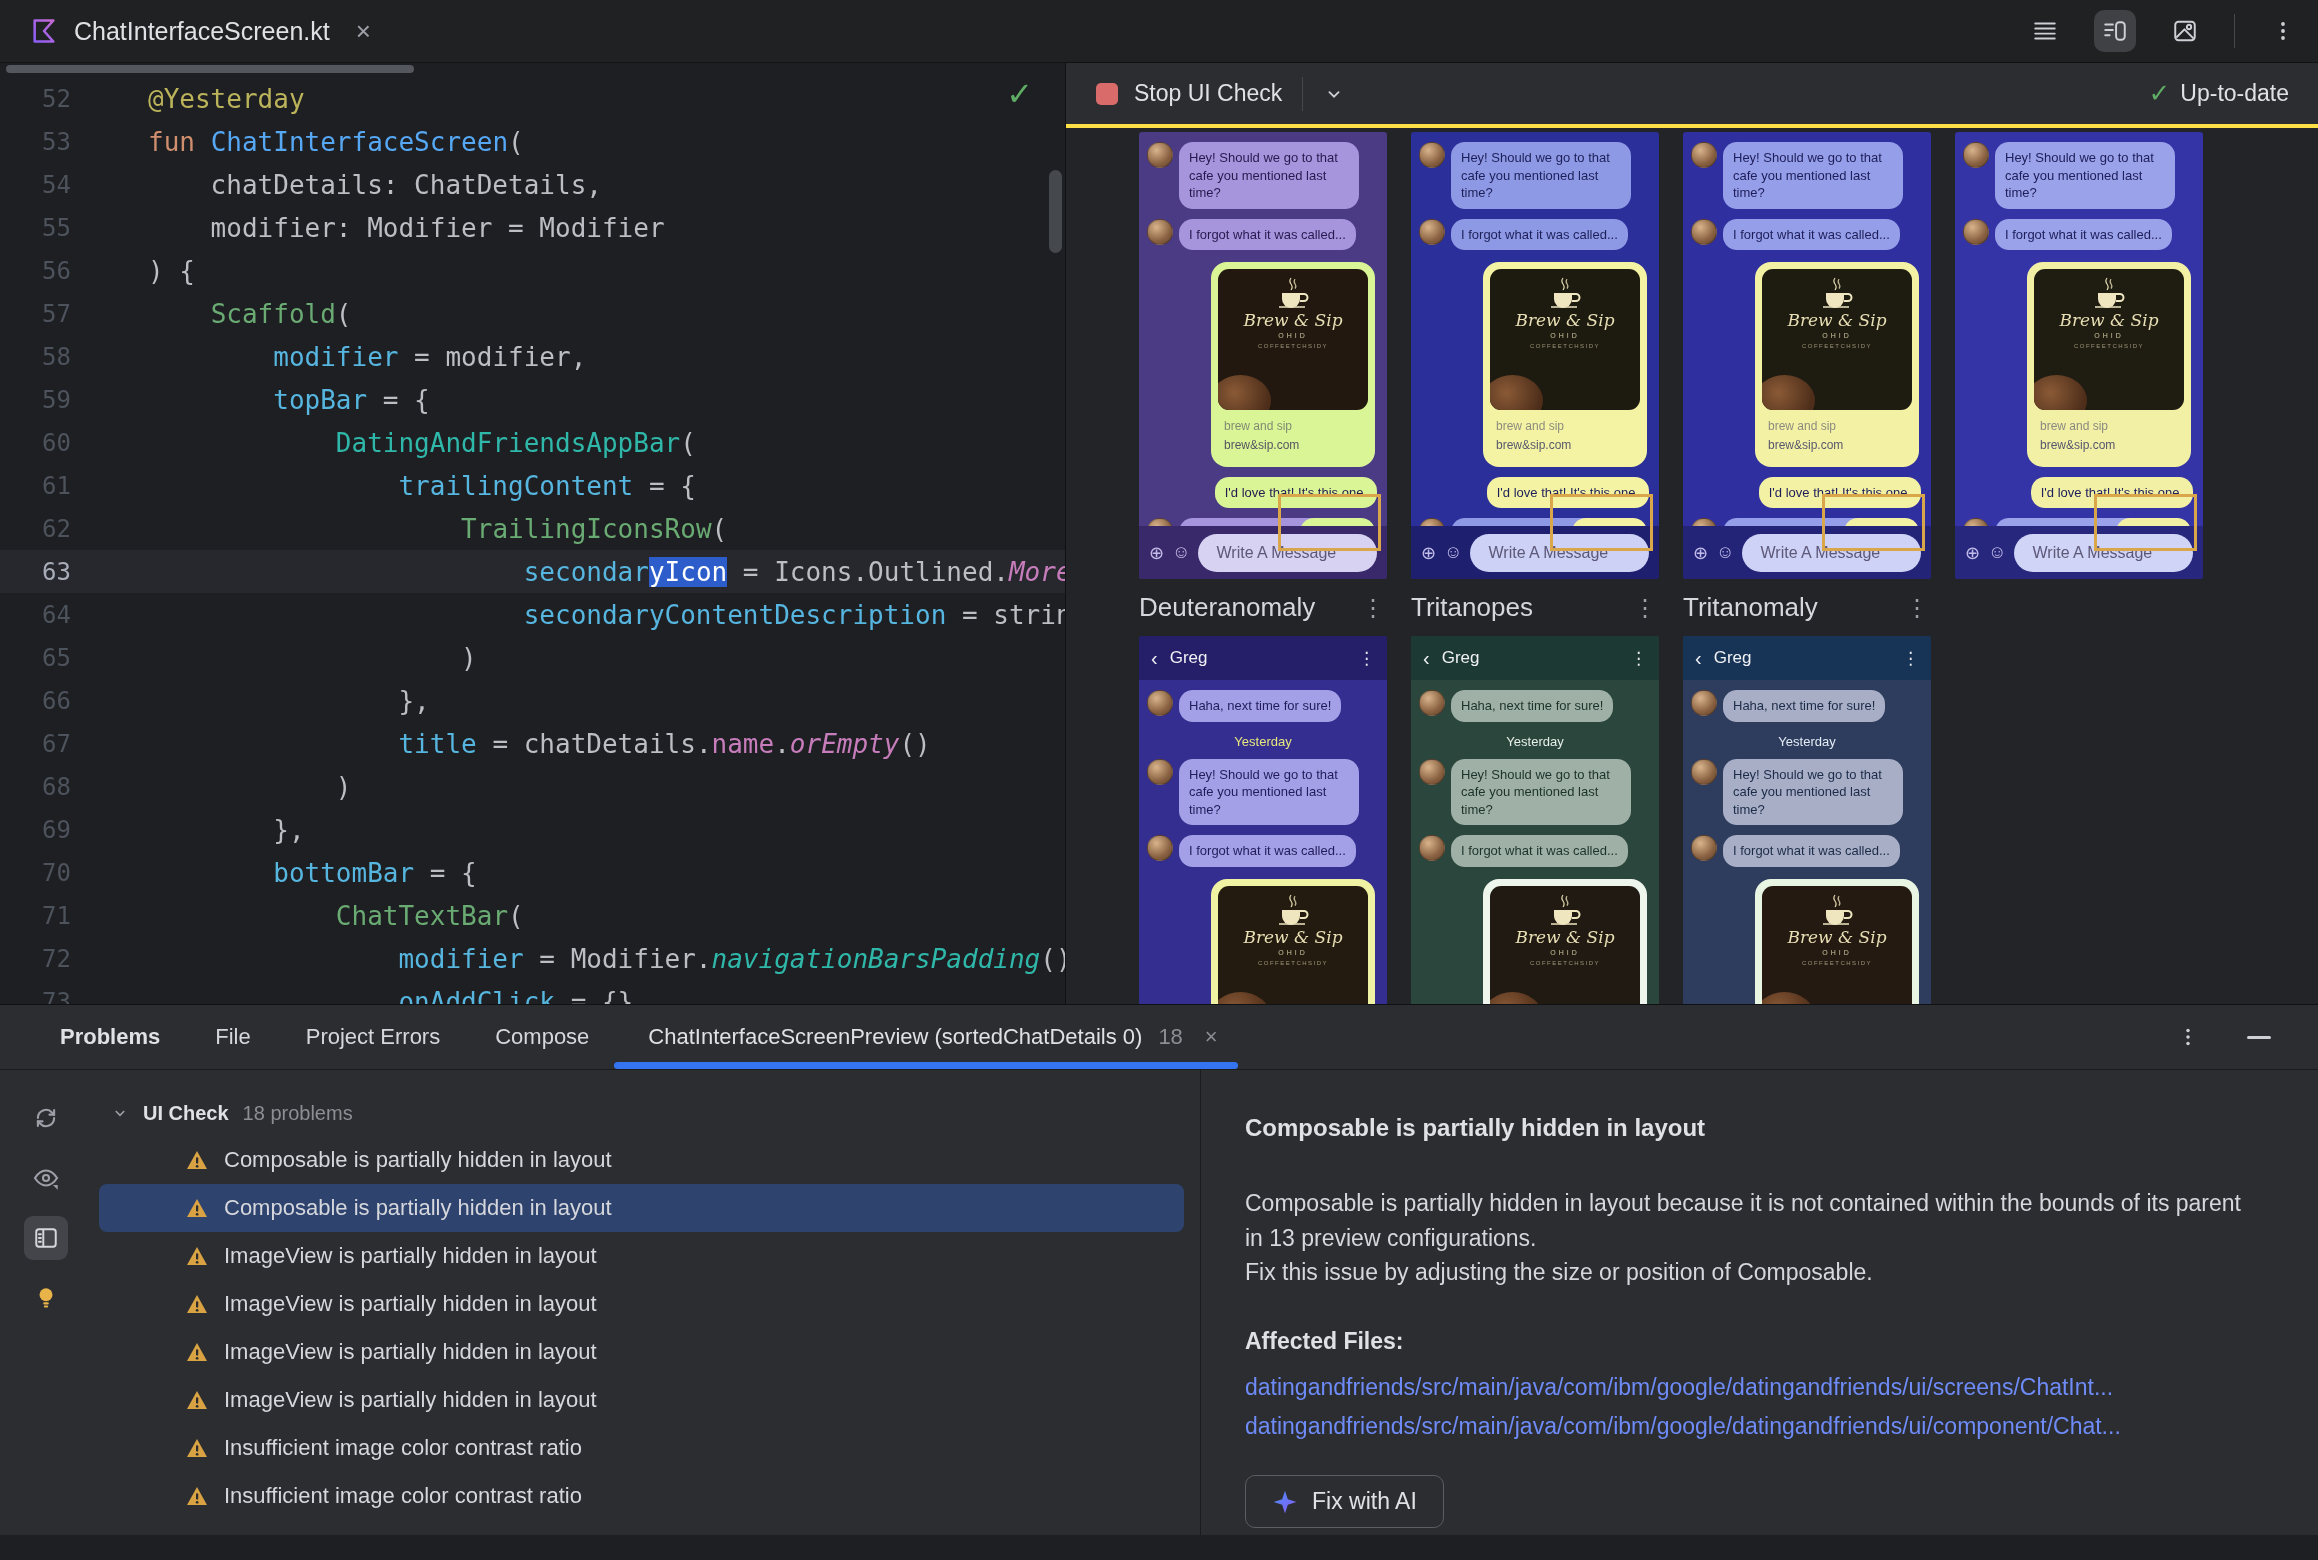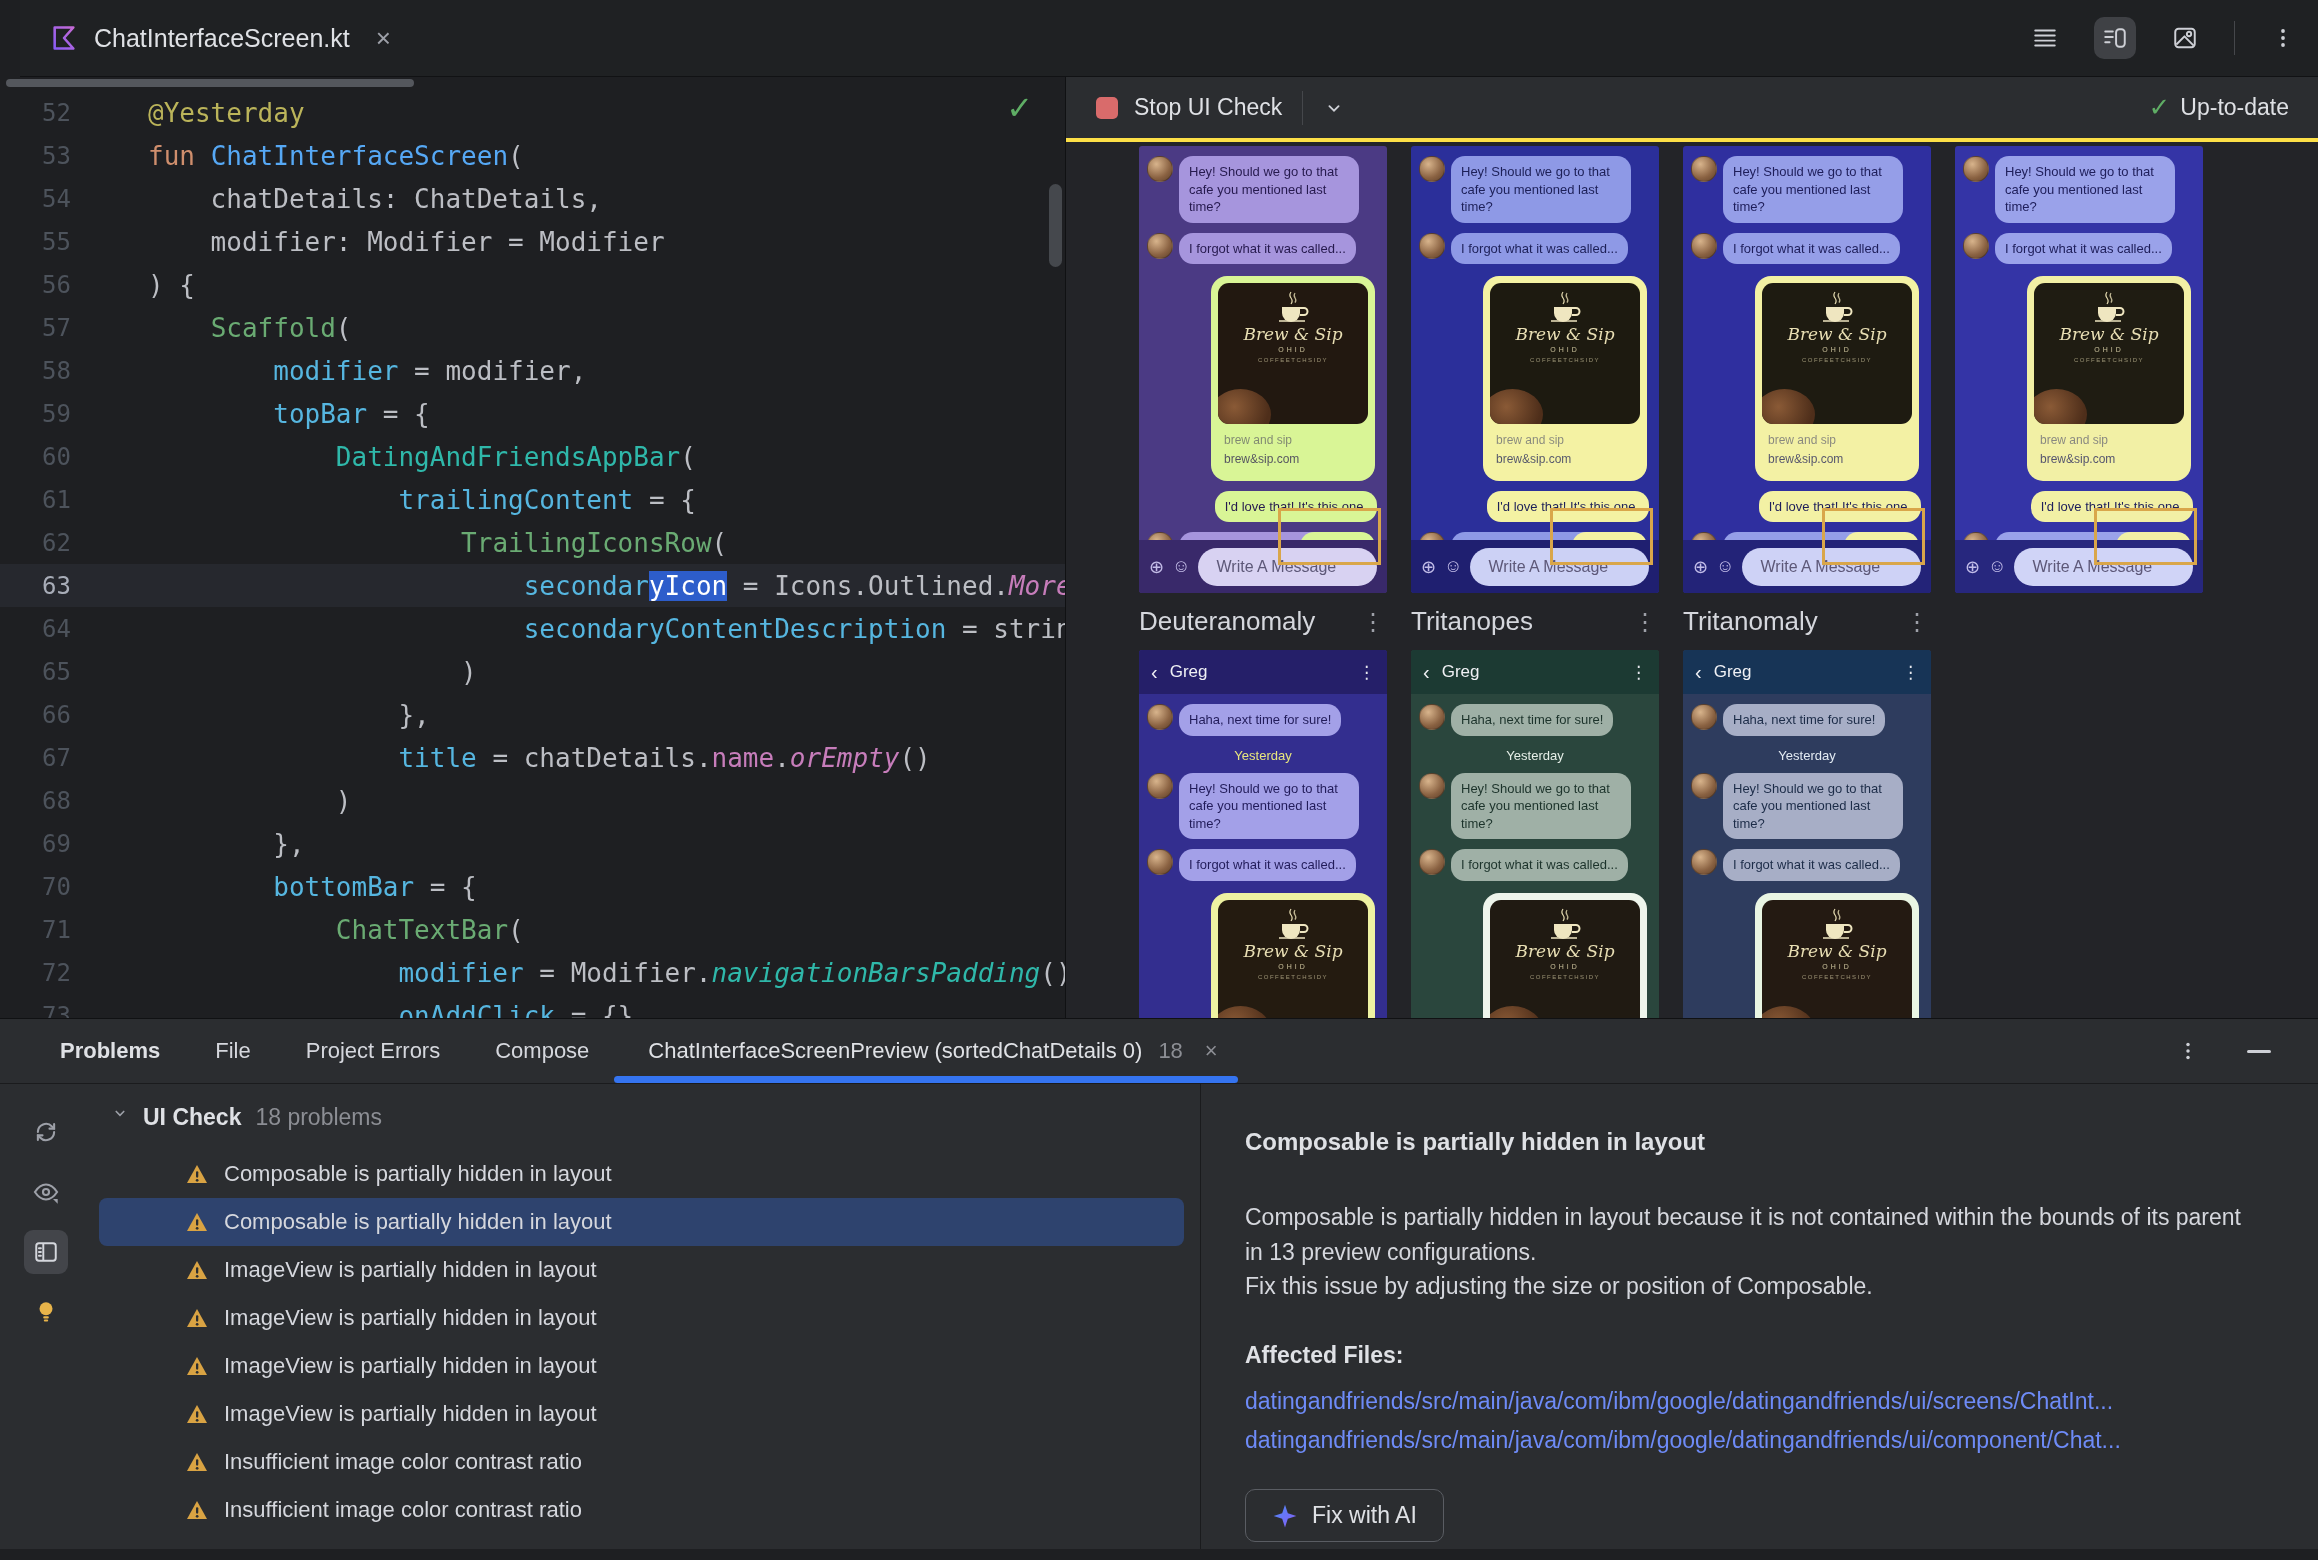--- a/index.html
+++ b/index.html
@@ -5,22 +5,22 @@
   * { box-sizing: border-box; }
   html,body { margin:0; padding:0; }
   body {
     width:2319px; height:1560px; overflow:hidden;
     background:#1e1f22; color:#dfe1e5;
     font-family:"Liberation Sans","DejaVu Sans",sans-serif;
   }
   .app { width:2319px; height:1560px; display:flex; flex-direction:column; }
 
   
-  .topbar { height:77px; flex:none; background:#1f2123; border-bottom:1px solid #111214;
-            display:flex; align-items:center; padding:0 16px;margin-left:20px; }
+  .topbar { height:63px; flex:none; background:#1f2123; border-bottom:1px solid #111214;
+            display:flex; align-items:center; padding:0 16px; }
   .tab { display:flex; align-items:center; gap:16px; font-size:25px; color:#dfe1e5; padding:10px 14px; }
   .tab .close { color:#9da0a8; font-size:26px; margin-left:10px; cursor:pointer; }
   .winicons { margin-left:auto; display:flex; align-items:center; gap:28px; color:#ced0d6; }
   .iconbtn { display:flex; align-items:center; justify-content:center; padding:8px; border-radius:10px; }
   .iconbtn.active { background:#3f4145; }
   .vsep { width:1px; height:34px; background:#45474b; }
 
   
   .main { height:941px; flex:none; display:flex; min-height:0; }
 
@@ -110,21 +110,21 @@
   .minbar { width:24px; height:3px; background:#ced0d6; border-radius:2px; }
 
   .pbody { flex:1; min-height:0; display:flex; }
   .tools { width:91px; flex:none; display:flex; flex-direction:column; align-items:center; padding-top:26px; gap:16px; }
   .tool { width:44px; height:44px; display:flex; align-items:center; justify-content:center;
           border-radius:9px; color:#9da0a8; cursor:pointer; }
   .tool.sel { background:#43454a; color:#d5d7dd; }
   .tool.bulb { color:#e8b44a; }
 
   .tree { width:1109px; flex:none; padding-top:20px; overflow:hidden; }
-  .thead { display:flex; align-items:flex-start; gap:14px; height:46px; padding-left:20px; font-size:23px; }
+  .thead { display:flex; align-items:center; gap:14px; height:46px; padding-left:20px; font-size:20px; }
   .tchev { color:#9da0a8; display:flex; }
   .tgroup { font-weight:bold; }
   .tcount { color:#8c8e94; }
   .pitem { display:flex; align-items:center; gap:16px; height:48px; margin:0 16px 0 8px;
            padding-left:87px; font-size:22px; color:#d5d7dd; border-radius:8px; cursor:pointer; }
   .pitem.sel { background:#2e436e; }
   .warn { flex:none; }
 
   .vdiv { width:1px; background:#1a1b1d; }
 

